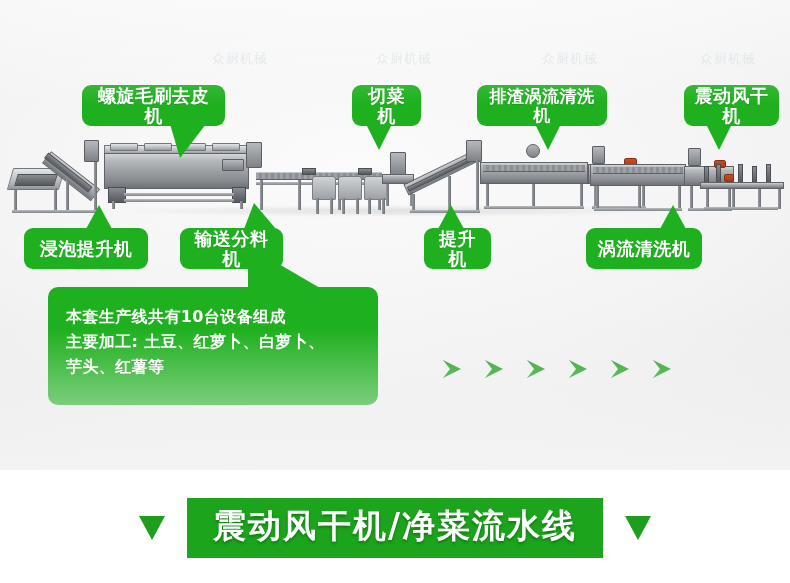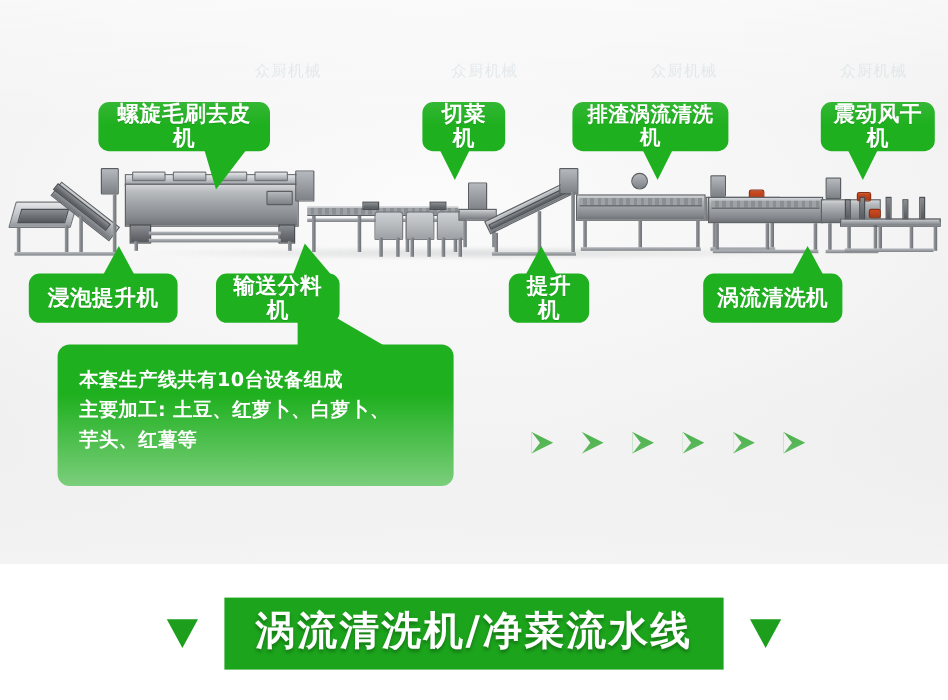--- a/index.html
+++ b/index.html
@@ -356,17 +356,17 @@
         <div class="arrow-r"></div>
         <div class="arrow-r"></div>
         <div class="arrow-r"></div>
         <div class="arrow-r"></div>
         <div class="arrow-r"></div>
       </div>
   </div>
 
   <div class="banner-wrap">
     <div class="banner-arrow"></div>
-    <div class="banner">涡流清洗机/净菜流水线</div>
+    <div class="banner">震动风干机/净菜流水线</div>
     <div class="banner-arrow"></div>
   </div>
 
 </div>
 
 </body></html>

